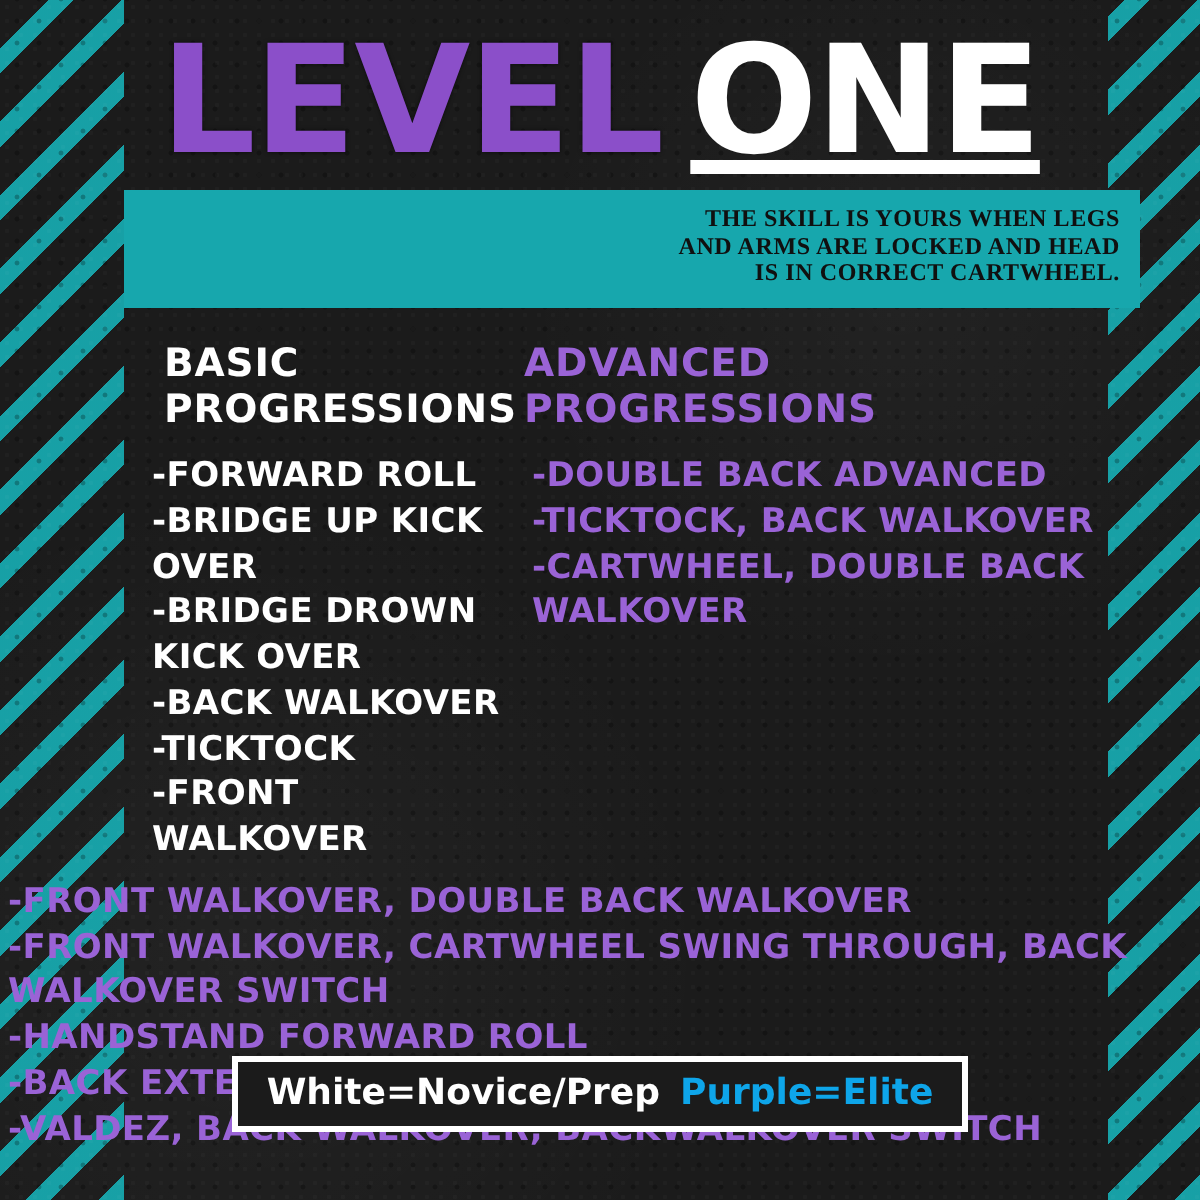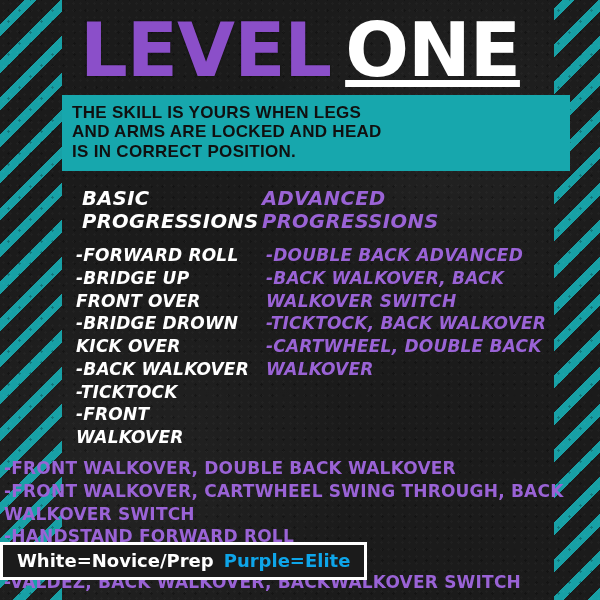--- a/index.html
+++ b/index.html
@@ -82,46 +82,44 @@
     letter-spacing: -1px;
     color: #ffffff;
     text-decoration: underline;
   }
 
   
   .banner {
     margin: 10px 30px 0 62px;
     background: #17a7ad;
     color: #101010;
-    text-align: left;
+    text-align: right;
     padding: 8px 10px 10px 10px;
-    font-family: Liberation Sans, sans-serif;
-    font-weight: bold;
-    font-size: 17px;
+    font-family: Liberation Serif, serif;
+    font-weight: bold;
+    font-size: 12px;
     line-height: 1.14;
     letter-spacing: 0.3px;
   }
 
   
   .cols {
     display: flex;
     padding: 16px 0 0 0;
   }
   .col-left {
     width: 258px;
     padding-left: 72px;
     box-sizing: border-box;
-    font-style: italic;
   }
   .col-right {
     flex: 1;
     padding-left: 4px;
     padding-right: 40px;
     box-sizing: border-box;
-    font-style: italic;
   }
   .col-head {
     font-family: "DejaVu Sans", sans-serif;
     font-weight: bold;
     font-size: 19.5px;
     letter-spacing: 0.4px;
     margin-bottom: 11px;
   }
   .col-head.white { color: #ffffff; padding-left: 10px; }
   .col-head.purple { color: #9a63d6; }
@@ -152,23 +150,23 @@
     line-height: 1.38;
     color: #9a63d6;
     letter-spacing: 0.2px;
   }
 
   
   .legend-wrap {
     position: absolute;
     left: 0;
     right: 0;
-    bottom: 20px;
-    display: flex;
-    justify-content: flex-start;
+    bottom: 34px;
+    display: flex;
+    justify-content: center;
     z-index: 4;
   }
   .legend {
     border: 3px solid #ffffff;
     background: #1b1b1b;
     padding: 5px 14px 6px 14px;
     display: flex;
     gap: 10px;
     align-items: baseline;
   }
@@ -197,42 +195,41 @@
   <div class="content">
 
     <div class="title-row">
       <span class="title-level">LEVEL</span>
       <span class="title-one">ONE</span>
     </div>
 
     <div class="banner">
       <div>THE SKILL IS YOURS WHEN LEGS</div>
       <div>AND ARMS ARE LOCKED AND HEAD</div>
-      <div>IS IN CORRECT POSITION.</div>
+      <div>IS IN CORRECT CARTWHEEL.</div>
     </div>
 
     <div class="cols">
 
       <div class="col-left">
         <div class="col-head white">BASIC PROGRESSIONS</div>
         <ul class="items white">
           <li>-FORWARD ROLL</li>
-          <li>-BRIDGE UP FRONT OVER</li>
+          <li>-BRIDGE UP KICK OVER</li>
           <li>-BRIDGE DROWN KICK OVER</li>
           <li>-BACK WALKOVER</li>
           <li>-TICKTOCK</li>
           <li>-FRONT WALKOVER</li>
         </ul>
       </div>
 
       <div class="col-right">
         <div class="col-head purple">ADVANCED PROGRESSIONS</div>
         <ul class="items purple">
           <li>-DOUBLE BACK ADVANCED</li>
-          <li>-BACK WALKOVER, BACK WALKOVER SWITCH</li>
           <li>-TICKTOCK, BACK WALKOVER</li>
           <li>-CARTWHEEL, DOUBLE BACK WALKOVER</li>
         </ul>
       </div>
 
     </div>
 
     <ul class="items purple bottom-list">
       <li>-FRONT WALKOVER, DOUBLE BACK WALKOVER</li>
       <li>-FRONT WALKOVER, CARTWHEEL SWING THROUGH, BACK WALKOVER SWITCH</li>

